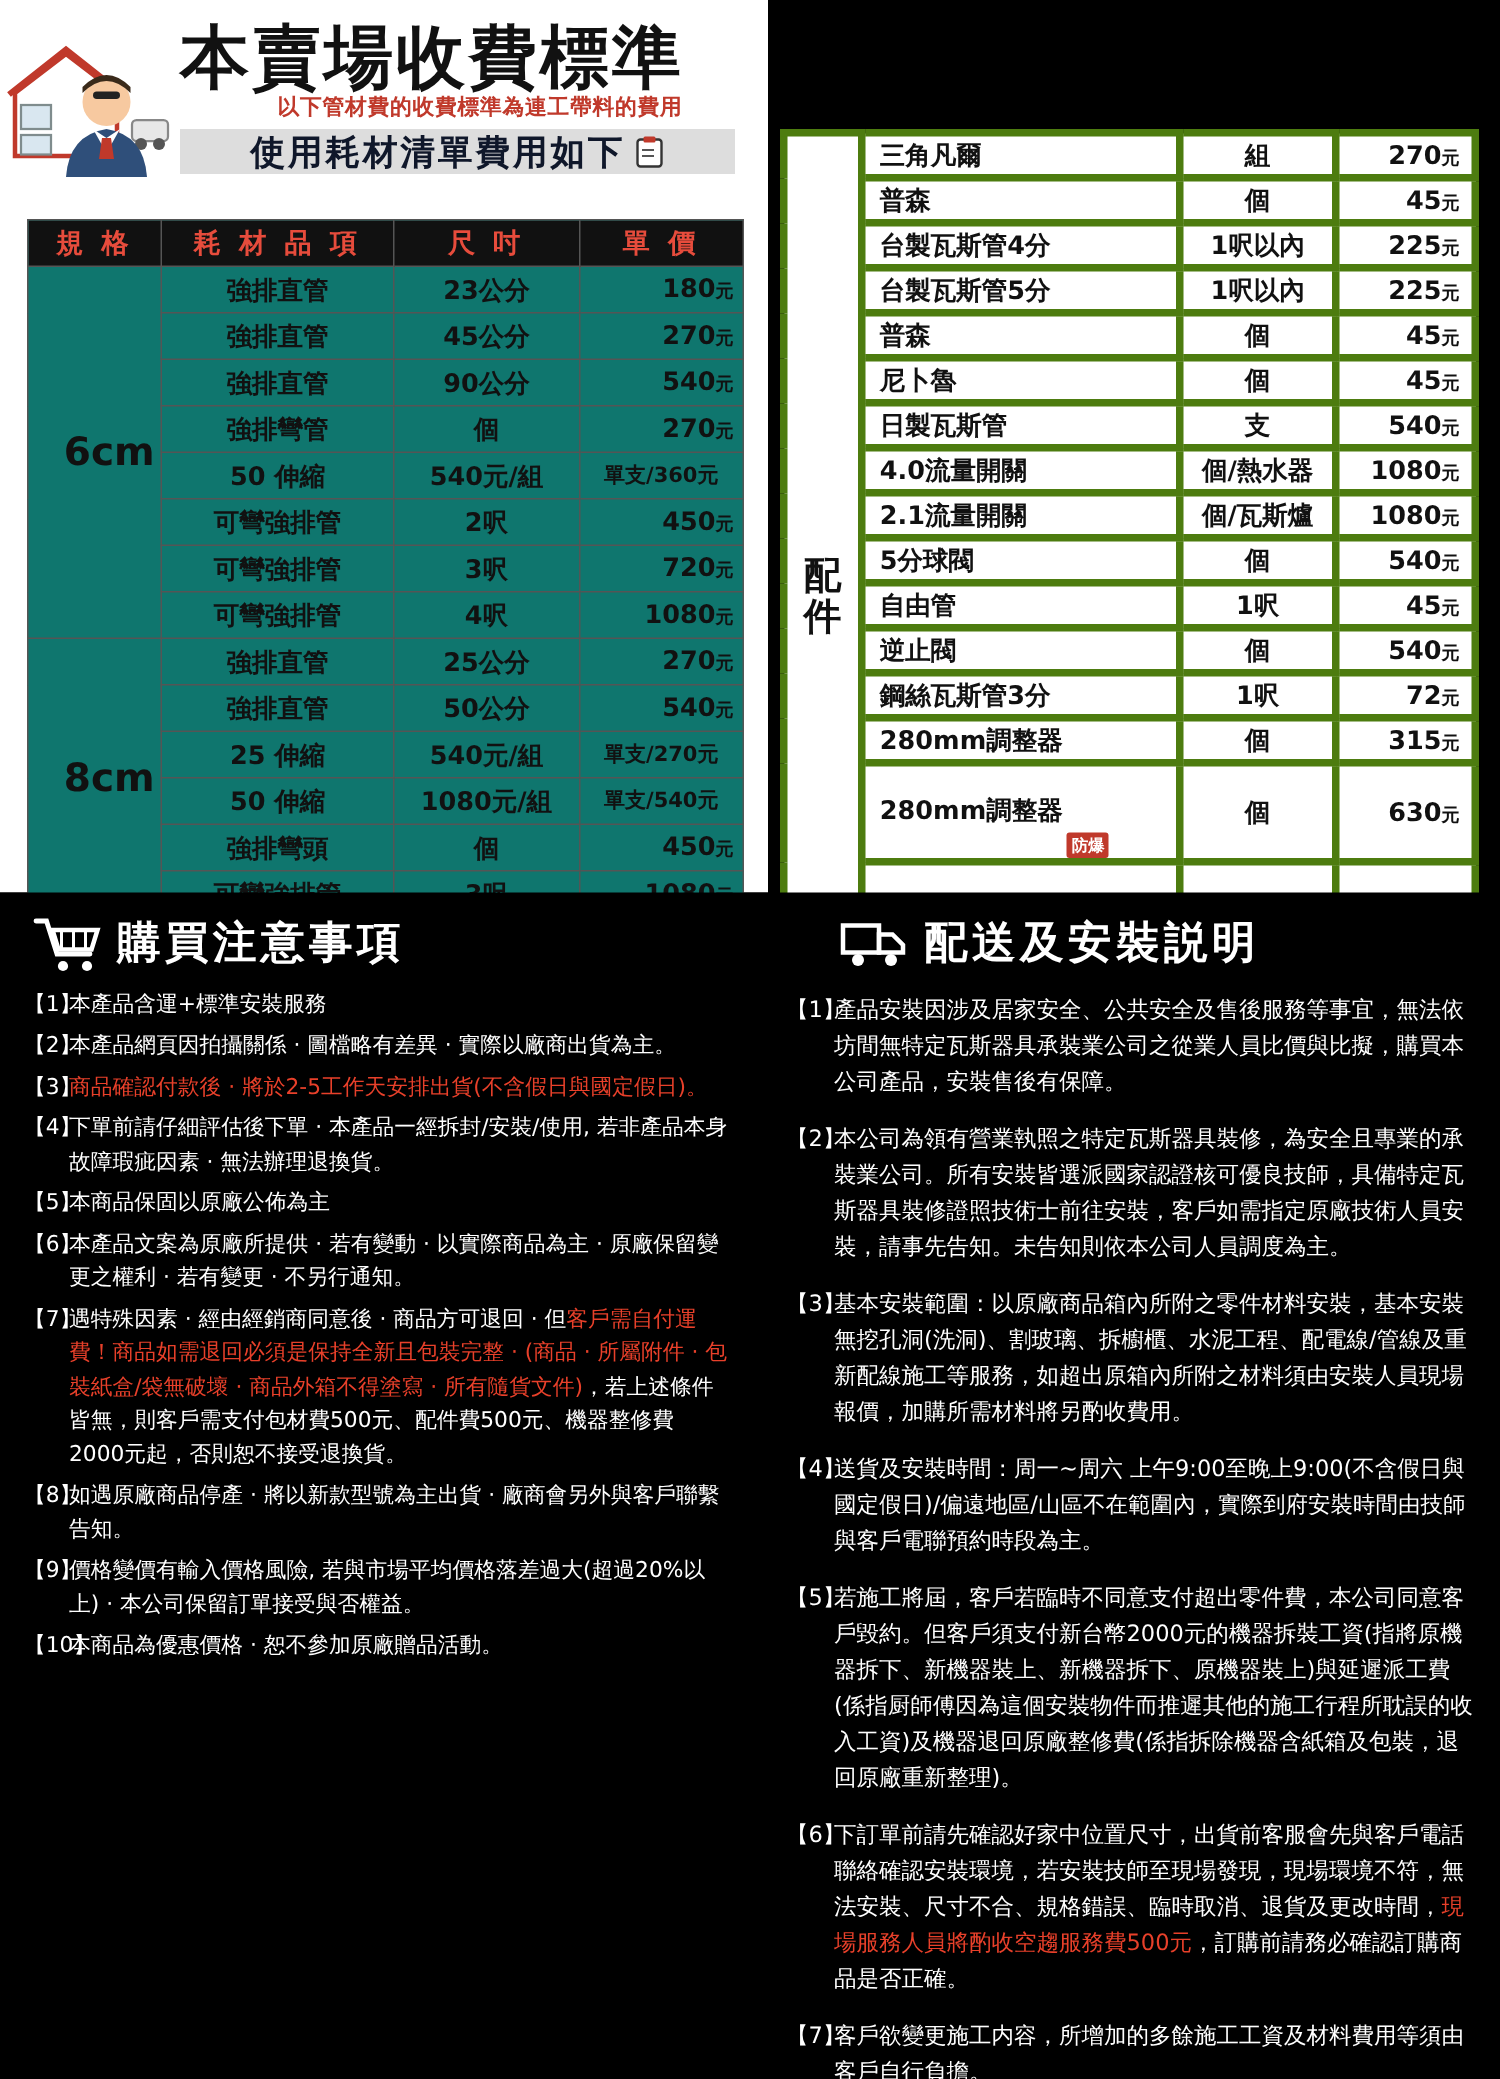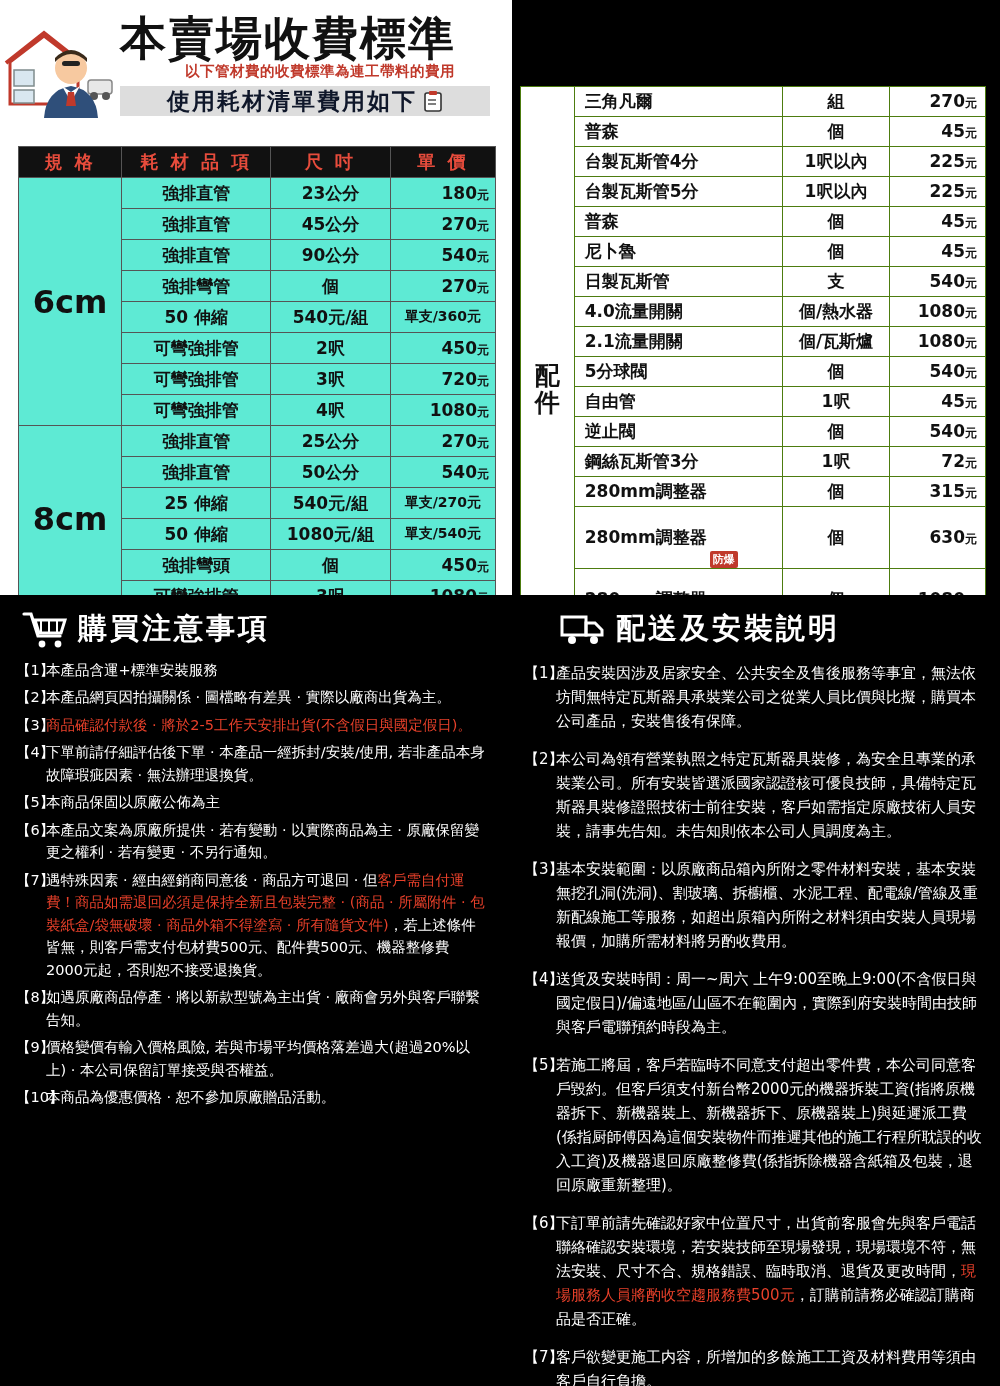--- a/index.html
+++ b/index.html
@@ -38,49 +38,49 @@
   }
   .hero-bar span { font-size: 23px; font-weight: bold; color: #0f172a; letter-spacing: 2px; }
 
   
   .illus { position: absolute; left: 4px; top: 18px; width: 112px; height: 100px; }
 
   
   .ltable {
     position: absolute; left: 18px; top: 146px;
     width: 478px; border-collapse: collapse;
-    background: #5eead4;
+    background: #0f766e;
   }
   .ltable td, .ltable th {
     border: 1px solid #555;
     color: #111;
     font-size: 17px;
     font-weight: bold;
     height: 31px;
     padding: 0 4px;
     text-align: center;
     white-space: nowrap;
   }
   .ltable thead td {
     background: #111; color: #fff; font-size: 18px; letter-spacing: 3px;
   }
   .ltable thead td.red { color: #e74c3c; }
   .ltable td.name { text-align: center; }
   .ltable td.price { text-align: right; padding-right: 6px; }
-  .ltable td.grp { font-size: 32px; font-weight: bold; }
+  .ltable td.grp { font-size: 26px; font-weight: bold; text-align: right; }
   .ltable td.sub { font-size: 14px; }
   .unit { font-size: 12px; }
 
   
   .rtable {
     position: absolute; left: 520px; top: 86px;
     width: 466px; border-collapse: collapse;
   }
   .rtable td {
-    border: 1px solid #4d7c0f;
+    border: 5px solid #4d7c0f;
     background: #fff; color: #111;
     font-size: 17px; font-weight: bold;
     height: 30px; padding: 0 5px;
     text-align: center; white-space: nowrap;
   }
   .rtable td.n { text-align: left; padding-left: 10px; }
   .rtable td.p { text-align: right; padding-right: 8px; }
   .rtable td.grp { font-size: 25px; width: 54px; }
   .tagred {
     display: inline-block; background: #c0392b; color: #fff;

